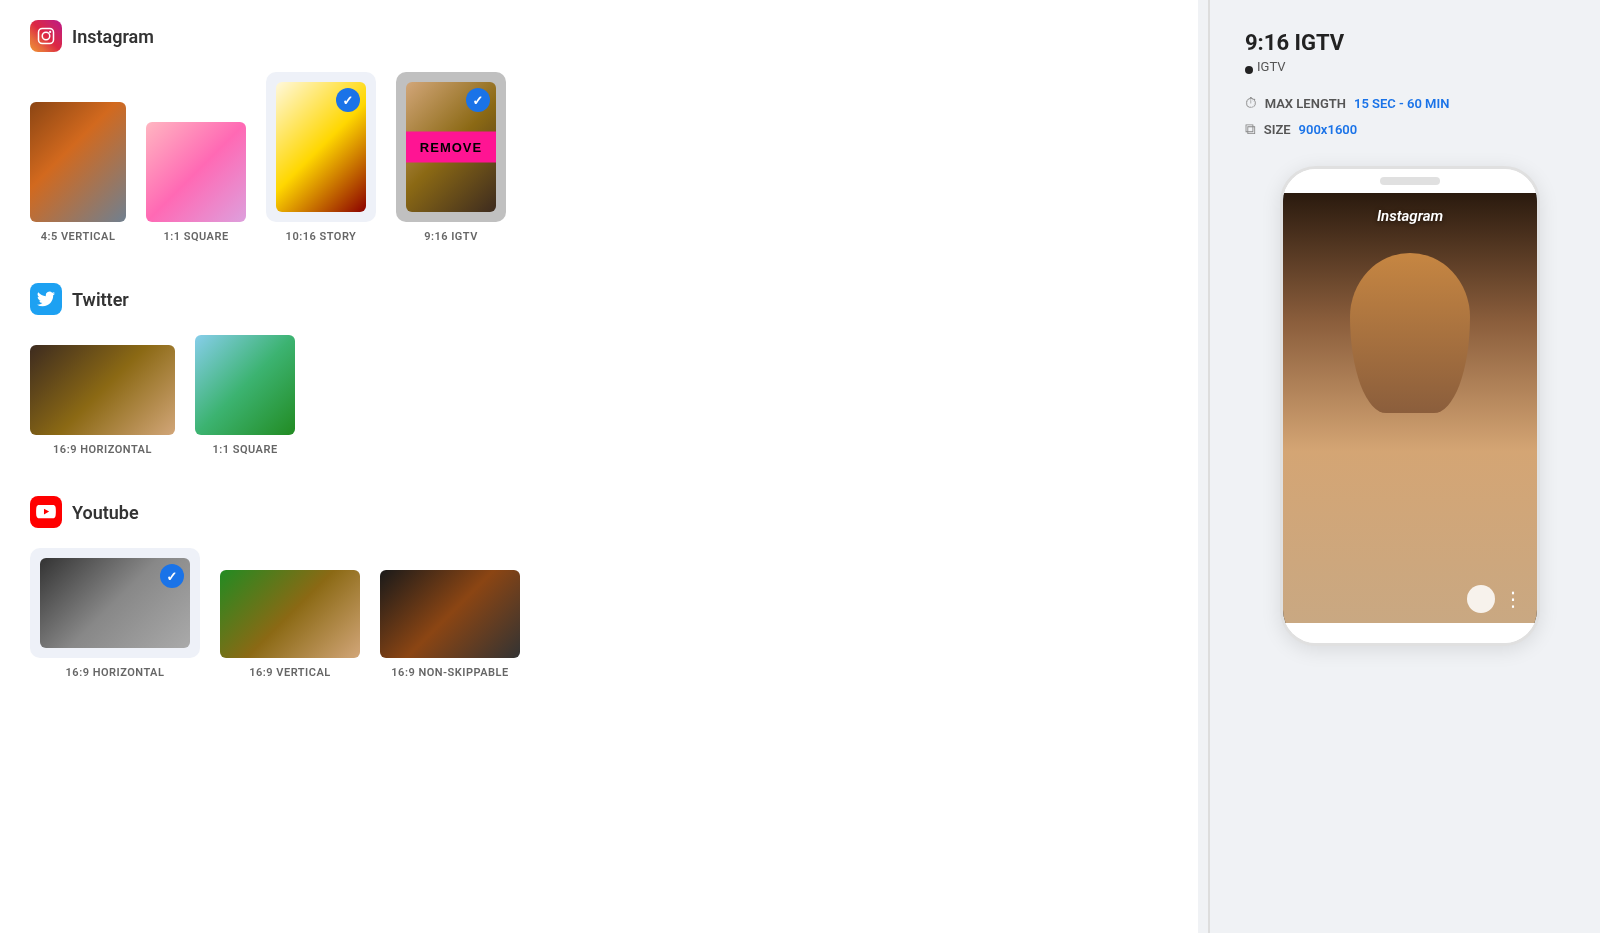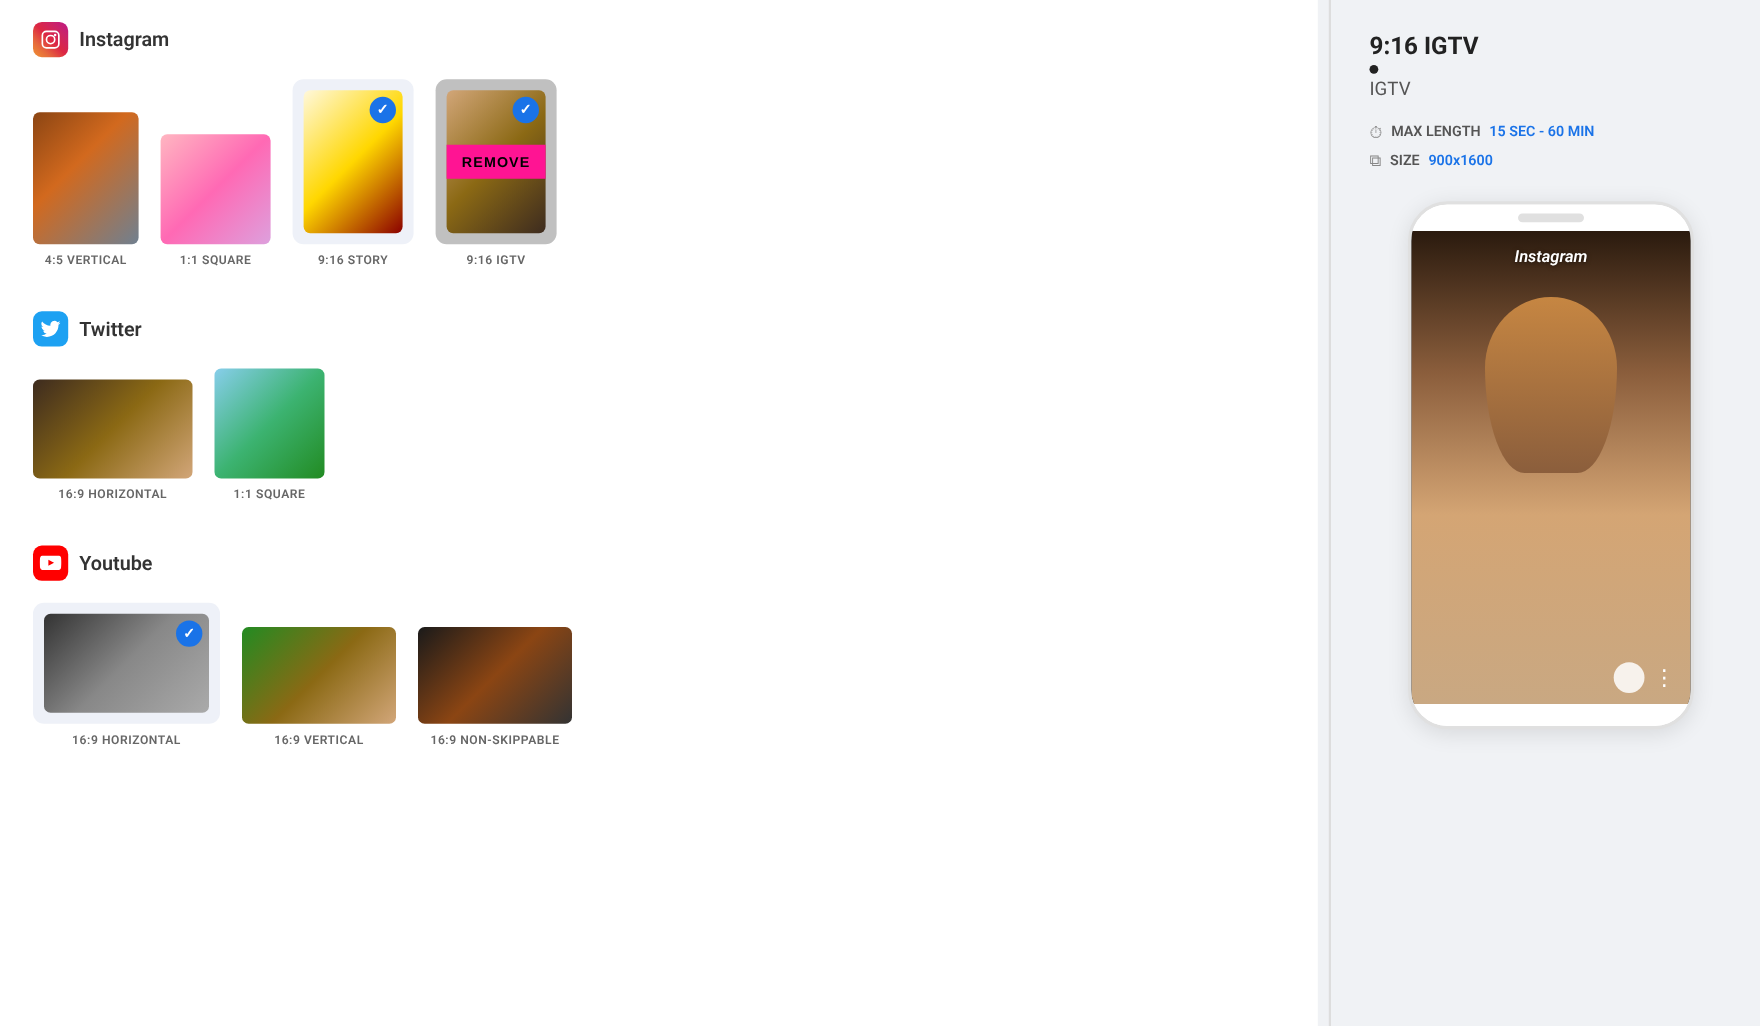--- a/index.html
+++ b/index.html
@@ -141,27 +141,26 @@
       align-items: flex-start;
     }
 
     .right-panel-title {
       font-size: 22px;
       font-weight: 700;
       color: #222;
       margin-bottom: 4px;
     }
     .right-panel-subtitle {
-      font-size: 17px;
+      font-size: 13px;
       color: #555;
       margin-bottom: 20px;
       display: flex;
-      align-items: flex-start;
+      align-items: flex-end;
       gap: 4px;
-      flex-direction: column;
     }
     .subtitle-dot {
       width: 8px;
       height: 8px;
       background: #222;
       border-radius: 50%;
       display: inline-block;
     }
 
     .meta-row {
@@ -338,21 +337,21 @@
         <div class="card-thumb thumb-11sq img-dog"></div>
         <span class="card-label">1:1 SQUARE</span>
       </div>
 
       <div class="card">
         <div class="card-wrapper-selected">
           <div class="card-thumb thumb-916st img-food" style="position:relative;">
             <div class="check-badge">✓</div>
           </div>
         </div>
-        <span class="card-label">9:16 STORY</span>
+        <span class="card-label">10:16 STORY</span>
       </div>
 
       <div class="card">
         <div class="card-wrapper-selected-dark">
           <div class="card-thumb thumb-916igtv img-woman" style="position:relative;">
             <div class="check-badge">✓</div>
             <button class="remove-overlay">REMOVE</button>
           </div>
         </div>
         <span class="card-label">9:16 IGTV</span>

